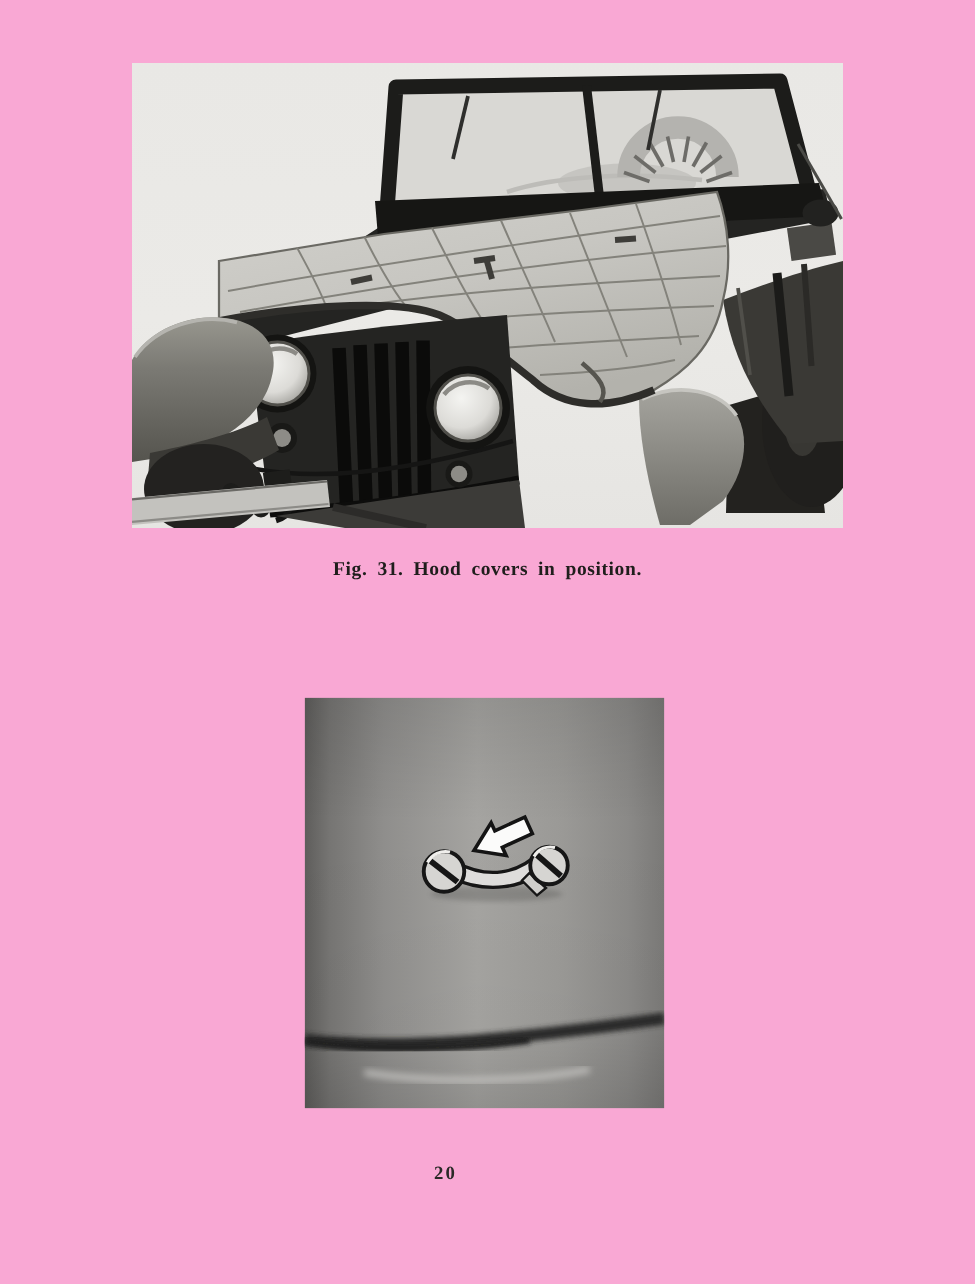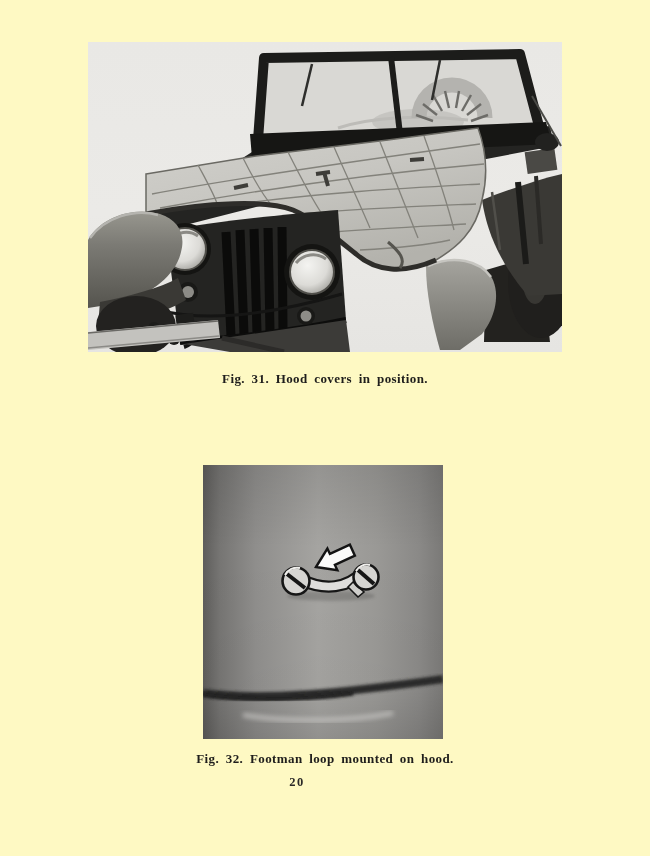--- a/index.html
+++ b/index.html
@@ -1,16 +1,16 @@
 <!DOCTYPE html>
 <html><head>
 <meta charset="utf-8">
 <style>
   html,body{margin:0;padding:0;background:#ffffff;}
-  .page{position:relative;width:650px;height:856px;background:#fef9c3;overflow:hidden;
+  .page{position:relative;width:650px;height:856px;background:#f9a8d4;overflow:hidden;
         font-family:"Liberation Serif","DejaVu Serif",serif;}
   .photo{position:absolute;overflow:hidden;}
   .photo svg{display:block;}
   .photo-1{left:88px;top:42px;width:474px;height:310px;}
   .photo-2{left:203px;top:465px;width:240px;height:274px;}
   .caption{position:absolute;left:0;width:650px;text-align:center;
            font-size:13px;font-weight:700;letter-spacing:.4px;word-spacing:3px;
            color:#1f1e1c;line-height:15px;}
   .caption-1{top:371px;}
   .caption-2{top:751px;}
@@ -226,17 +226,16 @@
           <circle cx="163" cy="112" r="12.5" fill="#d6d5d2" stroke="#161616" stroke-width="2.6"></circle>
           <line x1="155" y1="105" x2="171" y2="119" stroke="#161616" stroke-width="4"></line>
           <path d="M153,106 A12.5,12.5 0 0 1 167,100" stroke="#f0efec" stroke-width="2" fill="none"></path>
         </g>
       </g>
 
       <polygon points="113,102 124.4,83.5 126.9,88.9 146.9,79.7 151.9,90.7 131.9,99.9 134.4,105.3" fill="#fbfbfa" stroke="#141414" stroke-width="2.4" stroke-linejoin="miter"></polygon>
     </svg>
   </div>
 
-  <div class="caption caption-2">Fig. 32. Footman loop mounted on hood.</div>
 
   <div class="page-number">20</div>
 
 </div>
 
 </body></html>

